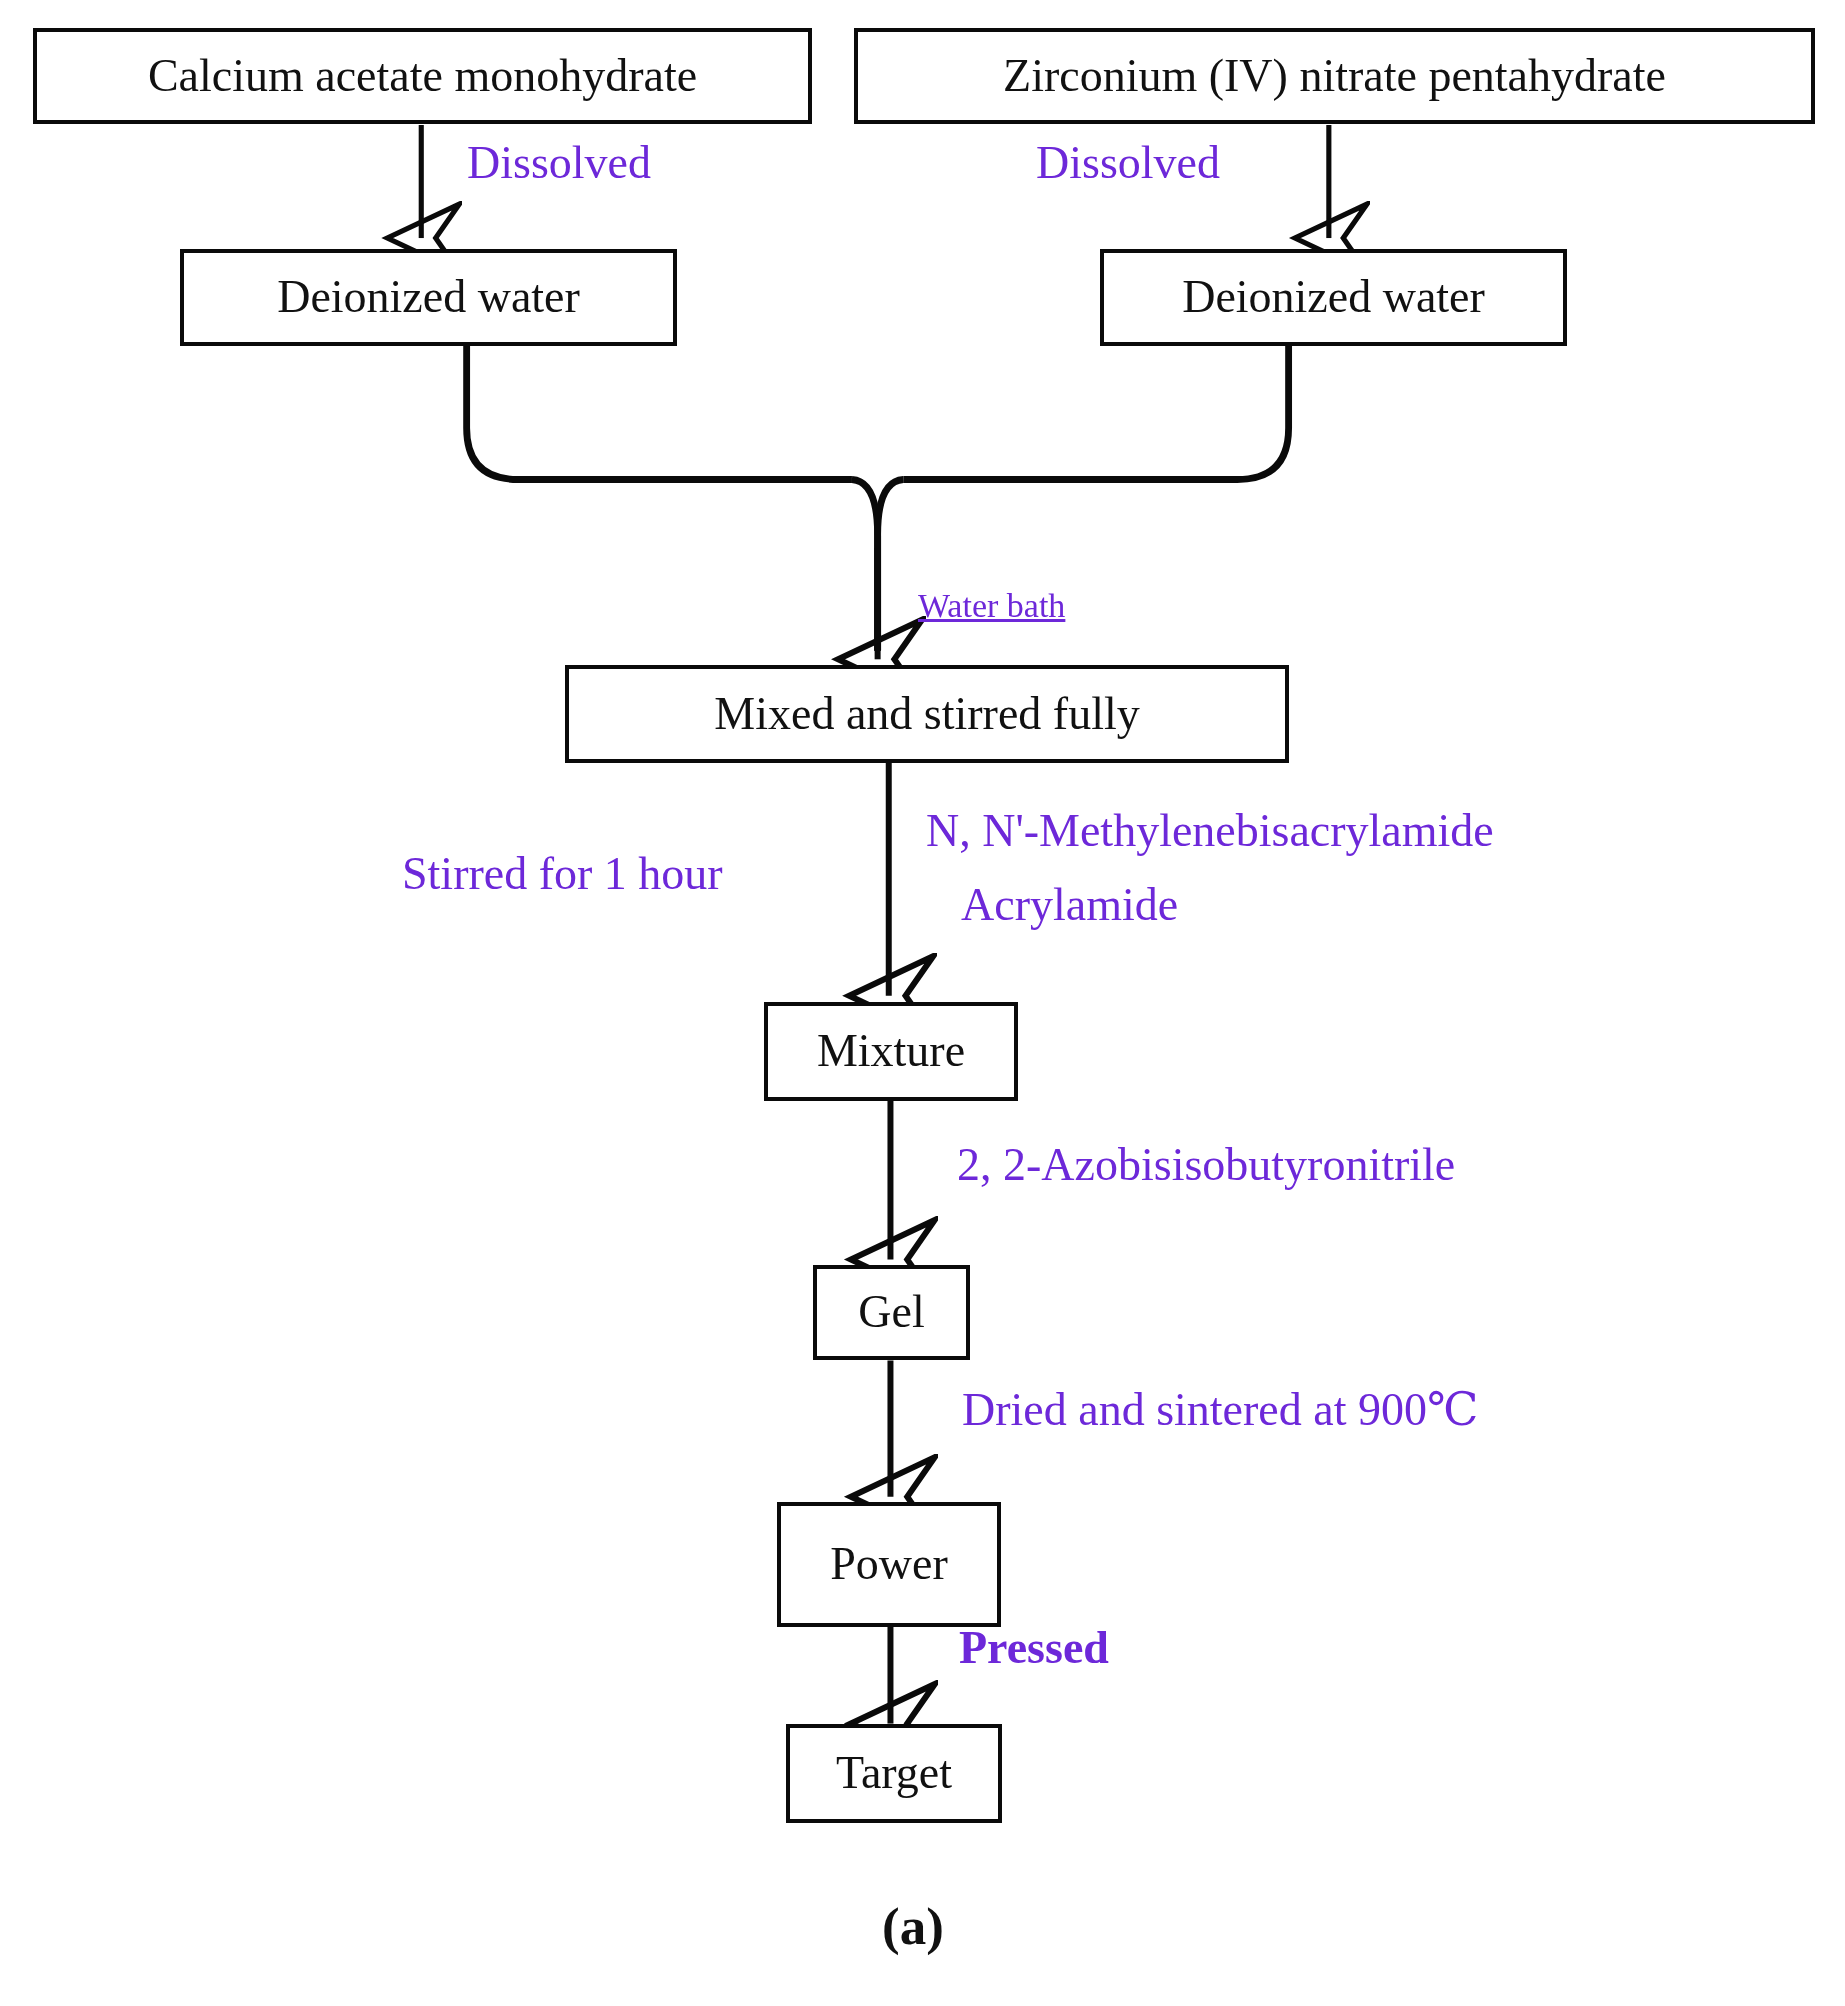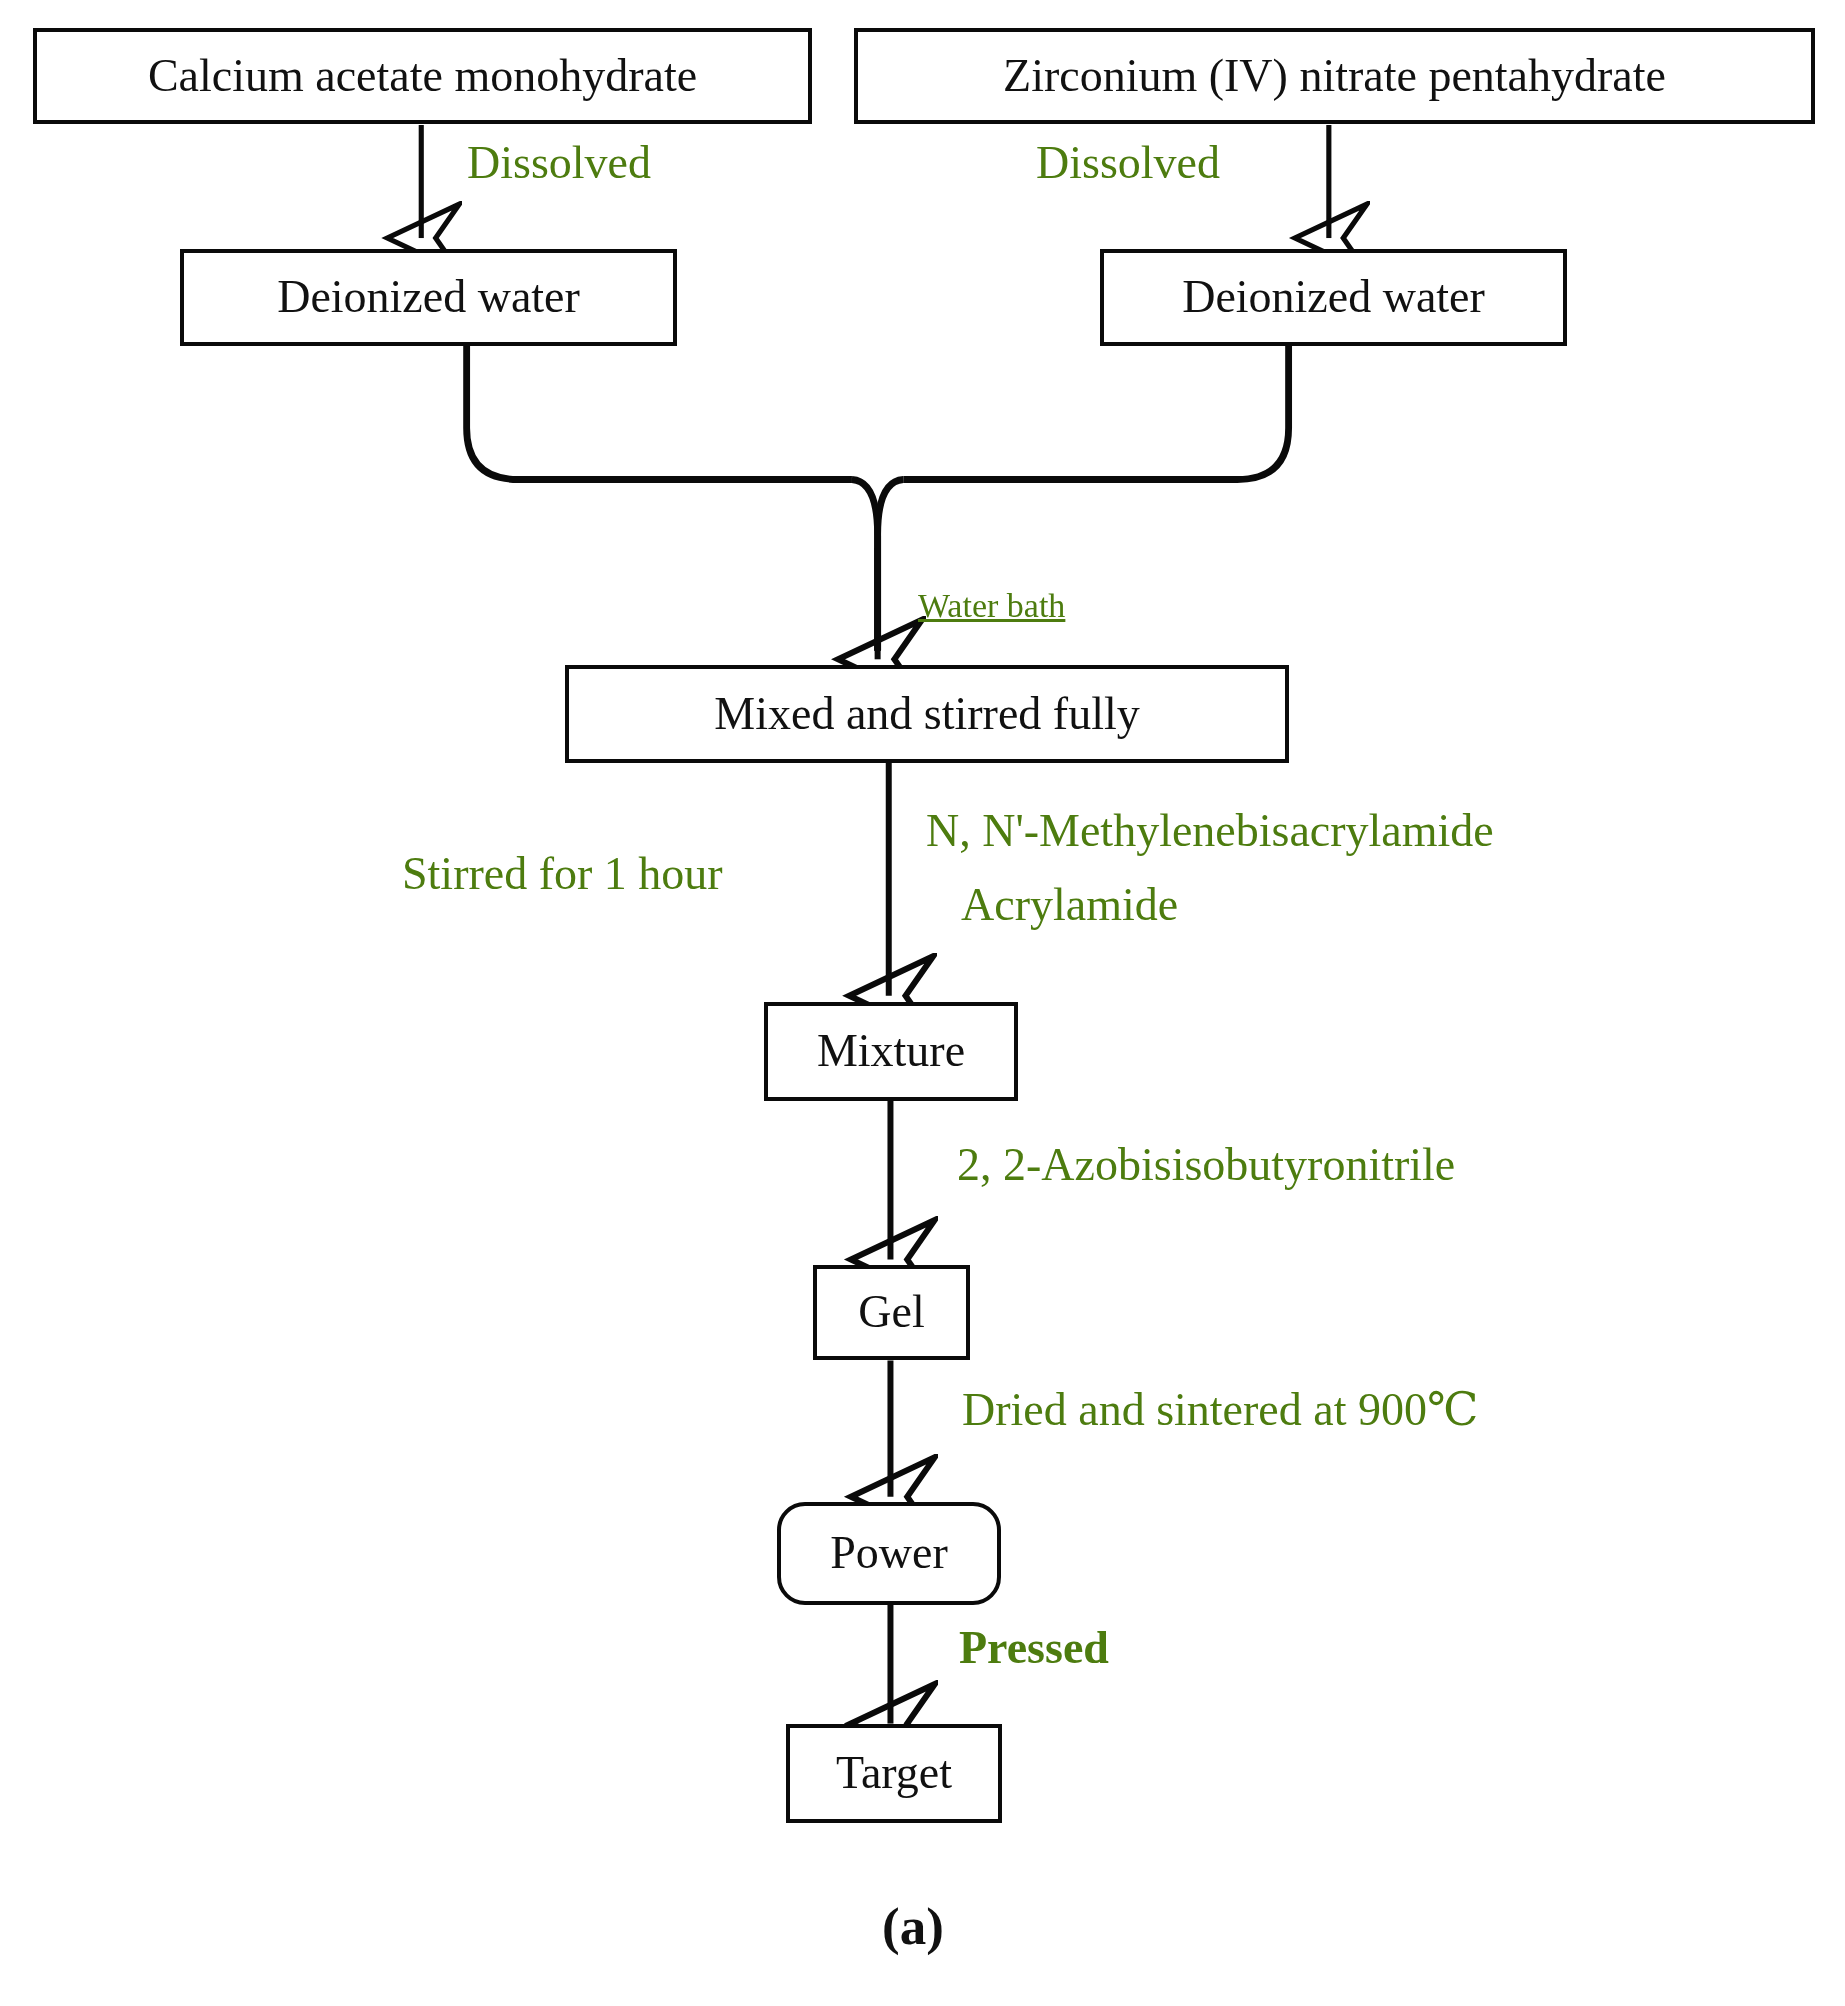--- a/index.html
+++ b/index.html
@@ -29,21 +29,21 @@
     color: #111111;
     white-space: nowrap;
   }
   .node .node-label {
     display: block;
     padding: 0 8.6px;
   }
   .edge-label {
     position: absolute;
     white-space: nowrap;
-    color: #4d7c0f;
+    color: #6d28d9;
     line-height: 1.15;
   }
   .fig-caption {
     position: absolute;
     white-space: nowrap;
     font-weight: bold;
     color: #111111;
   }
   svg.wires {
     position: absolute;
@@ -113,21 +113,21 @@
   </div>
 
   <div class="node" style="left:813px; top:1265px; width:157px; height:95px; font-size:46px;">
     <span class="node-label">Gel</span>
   </div>
 
   <div class="node" style="left:764px; top:1002px; width:254px; height:99px; font-size:46px;">
     <span class="node-label">Mixture</span>
   </div>
 
-  <div class="node" style="left:777px; top:1502px; width:224px; height:103px; font-size:46px;border-radius:28px;">
+  <div class="node" style="left:777px; top:1502px; width:224px; height:125px; font-size:46px;">
     <span class="node-label">Power</span>
   </div>
 
   <div class="node" style="left:786px; top:1724px; width:216px; height:99px; font-size:46px;">
     <span class="node-label">Target</span>
   </div>
 
   <div class="edge-label" style="left:467px; top:137px; font-size:46px;">Dissolved</div>
 
   <div class="edge-label" style="left:1036px; top:137px; font-size:46px;">Dissolved</div>

